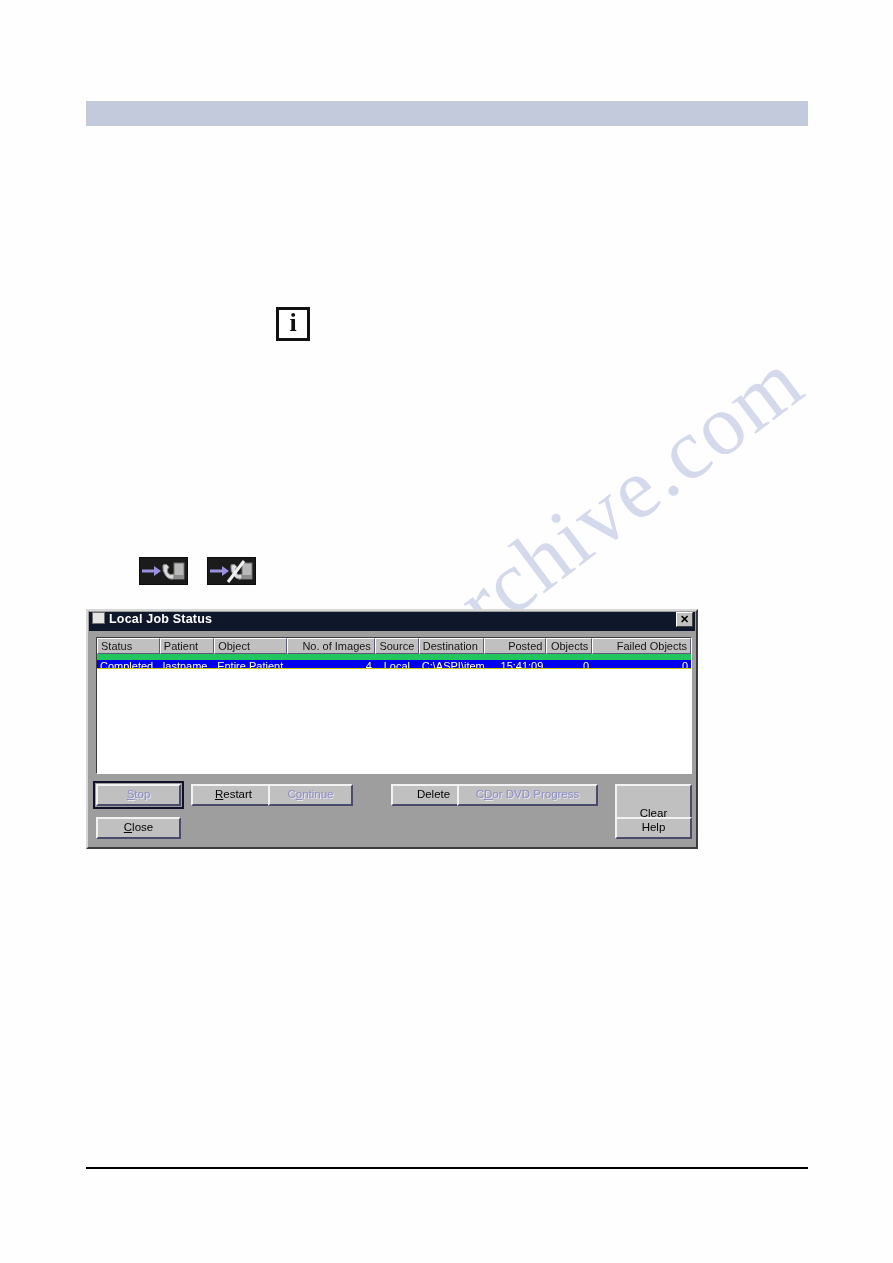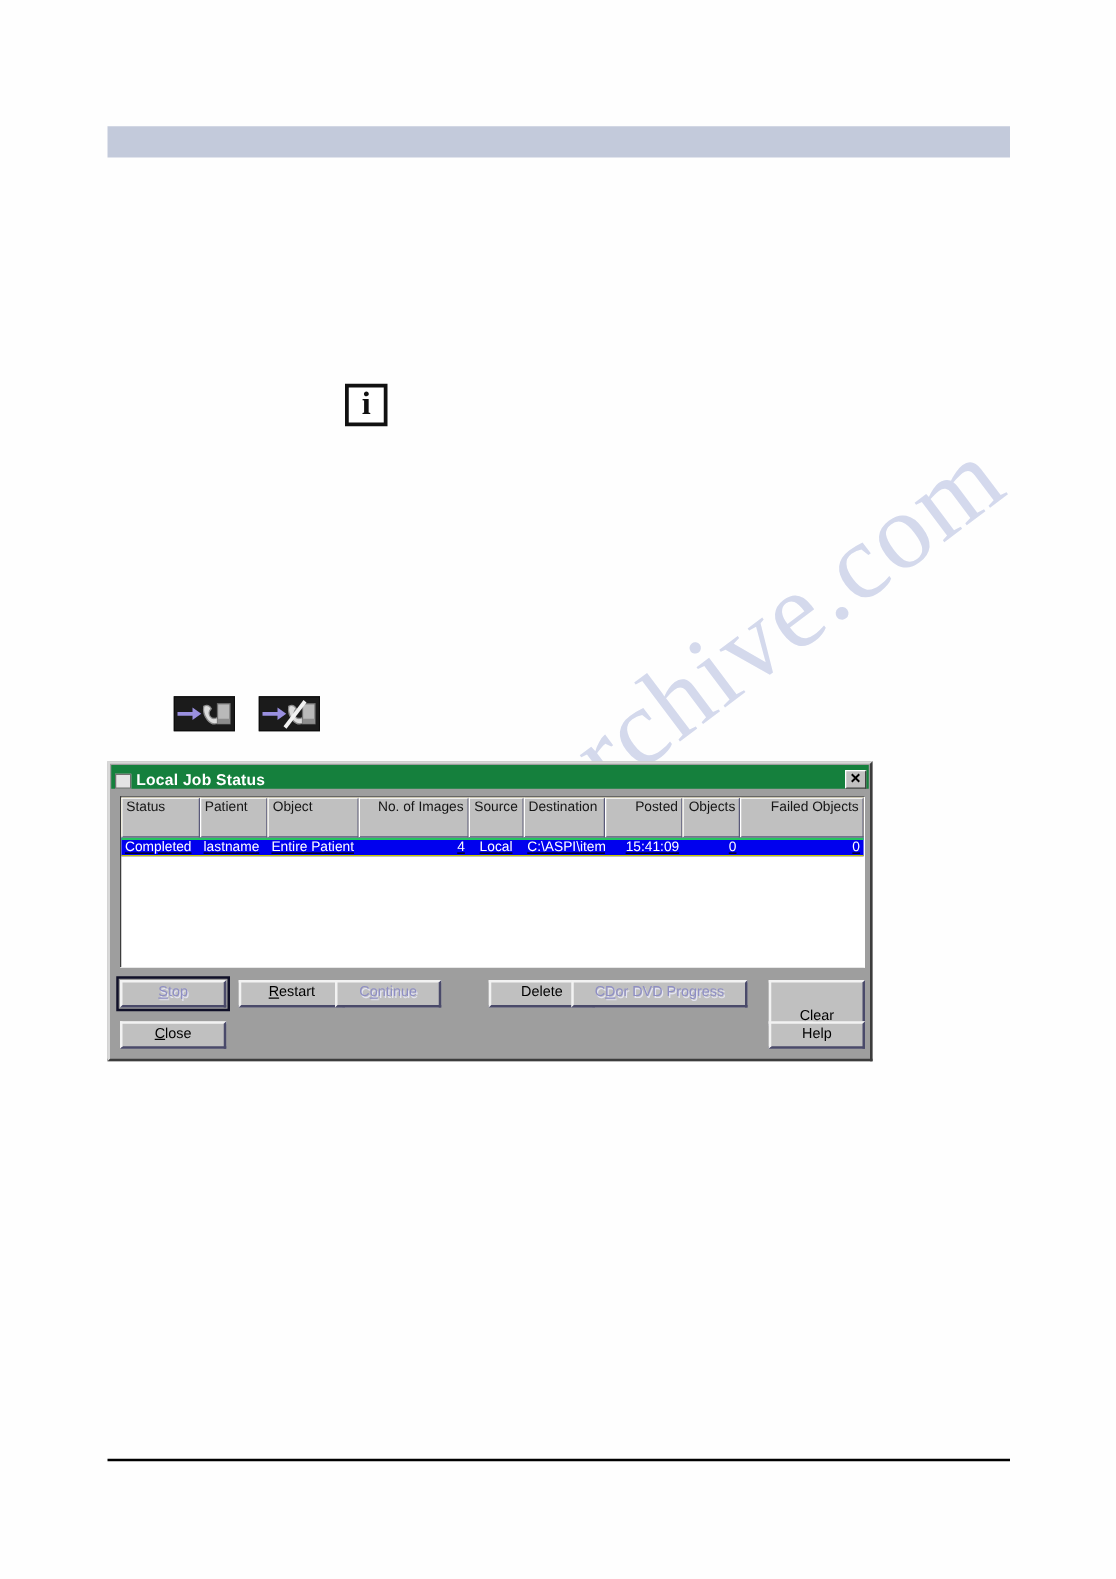--- a/index.html
+++ b/index.html
@@ -116,23 +116,23 @@
     background: #9e9e9e;
     border-top: 2px solid #d8d8d8;
     border-left: 2px solid #d8d8d8;
     border-right: 2px solid #3c3c3c;
     border-bottom: 2px solid #3c3c3c;
     box-sizing: border-box;
   }
   .titlebar {
     height: 19px;
     margin: 1px 1px 0 1px;
-    background: #15803d;
-    display: flex;
-    align-items: flex-end;
+    background: #0f172a;
+    display: flex;
+    align-items: flex-start;
     padding: 0 2px 0 3px;
   }
   .titlebar-icon {
     width: 13px;
     height: 12px;
     background: #e4e4e4;
     border: 1px solid #707070;
     box-sizing: border-box;
     flex: none;
     margin-right: 4px;
@@ -174,46 +174,45 @@
     background: #ffffff;
     border-top: 1px solid #3c3c3c;
     border-left: 1px solid #3c3c3c;
     border-right: 1px solid #ffffff;
     border-bottom: 1px solid #ffffff;
     box-sizing: border-box;
     overflow: hidden;
   }
   .lv-header {
     display: flex;
-    height: 32px;
-    background: #fde047;
+    height: 16px;
+    background: #0f172a;
   }
   .lv-col {
     background: #c0c0c0;
     border-top: 1px solid #ffffff;
     border-left: 1px solid #ffffff;
     border-right: 1px solid #5a5a7a;
     border-bottom: 1px solid #5a5a7a;
     box-sizing: border-box;
     font-size: 11px;
     color: #151515;
     line-height: 14px;
     padding: 0 3px;
     white-space: nowrap;
     overflow: hidden;
   }
   .lv-col.right { text-align: right; }
   .lv-row {
     display: flex;
     height: 15px;
     background: #0000ee;
-    border-top: 2px solid #22c55e;
+    border-top: 6px solid #22c55e;
     border-bottom: 1px solid #c8c800;
     box-sizing: border-box;
-    text-decoration: underline;
   }
   .lv-cell {
     font-size: 11px;
     color: #ffffff;
     line-height: 13px;
     padding: 0 3px;
     white-space: nowrap;
     overflow: hidden;
     box-sizing: border-box;
   }

